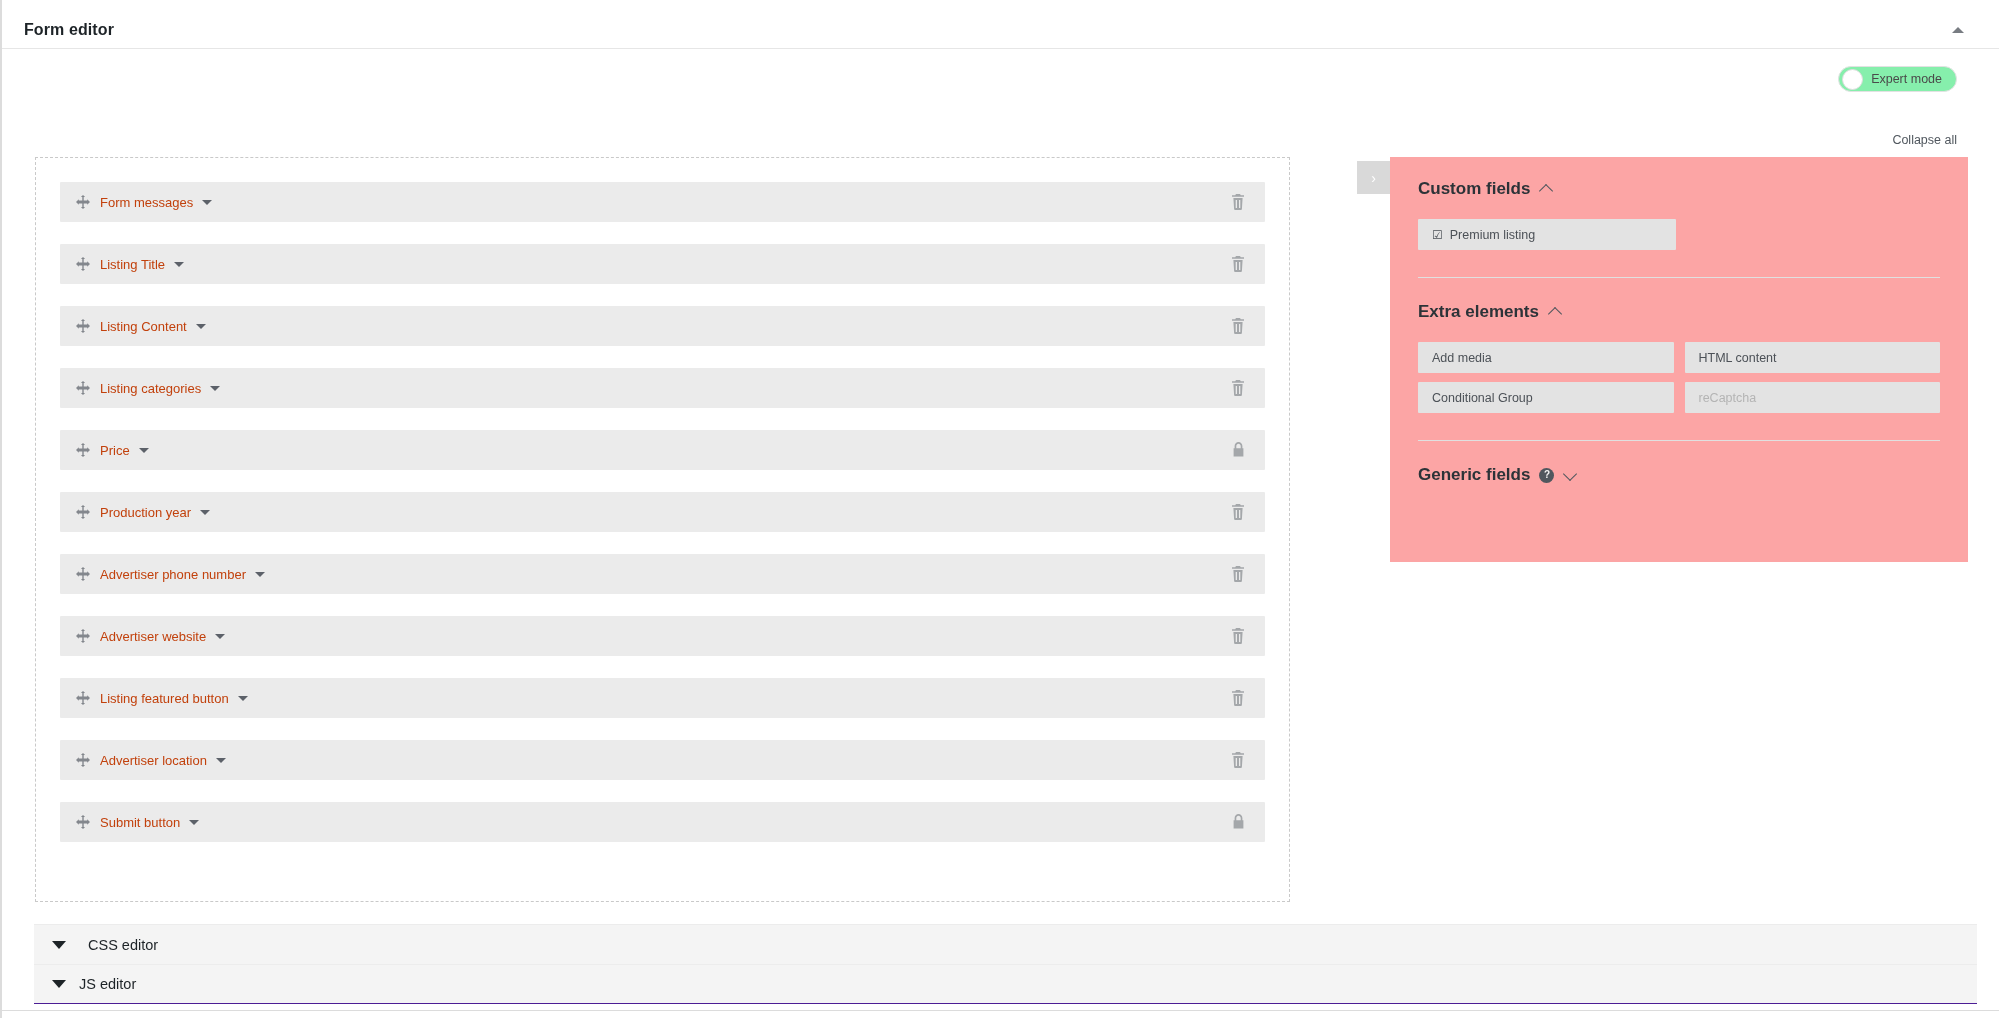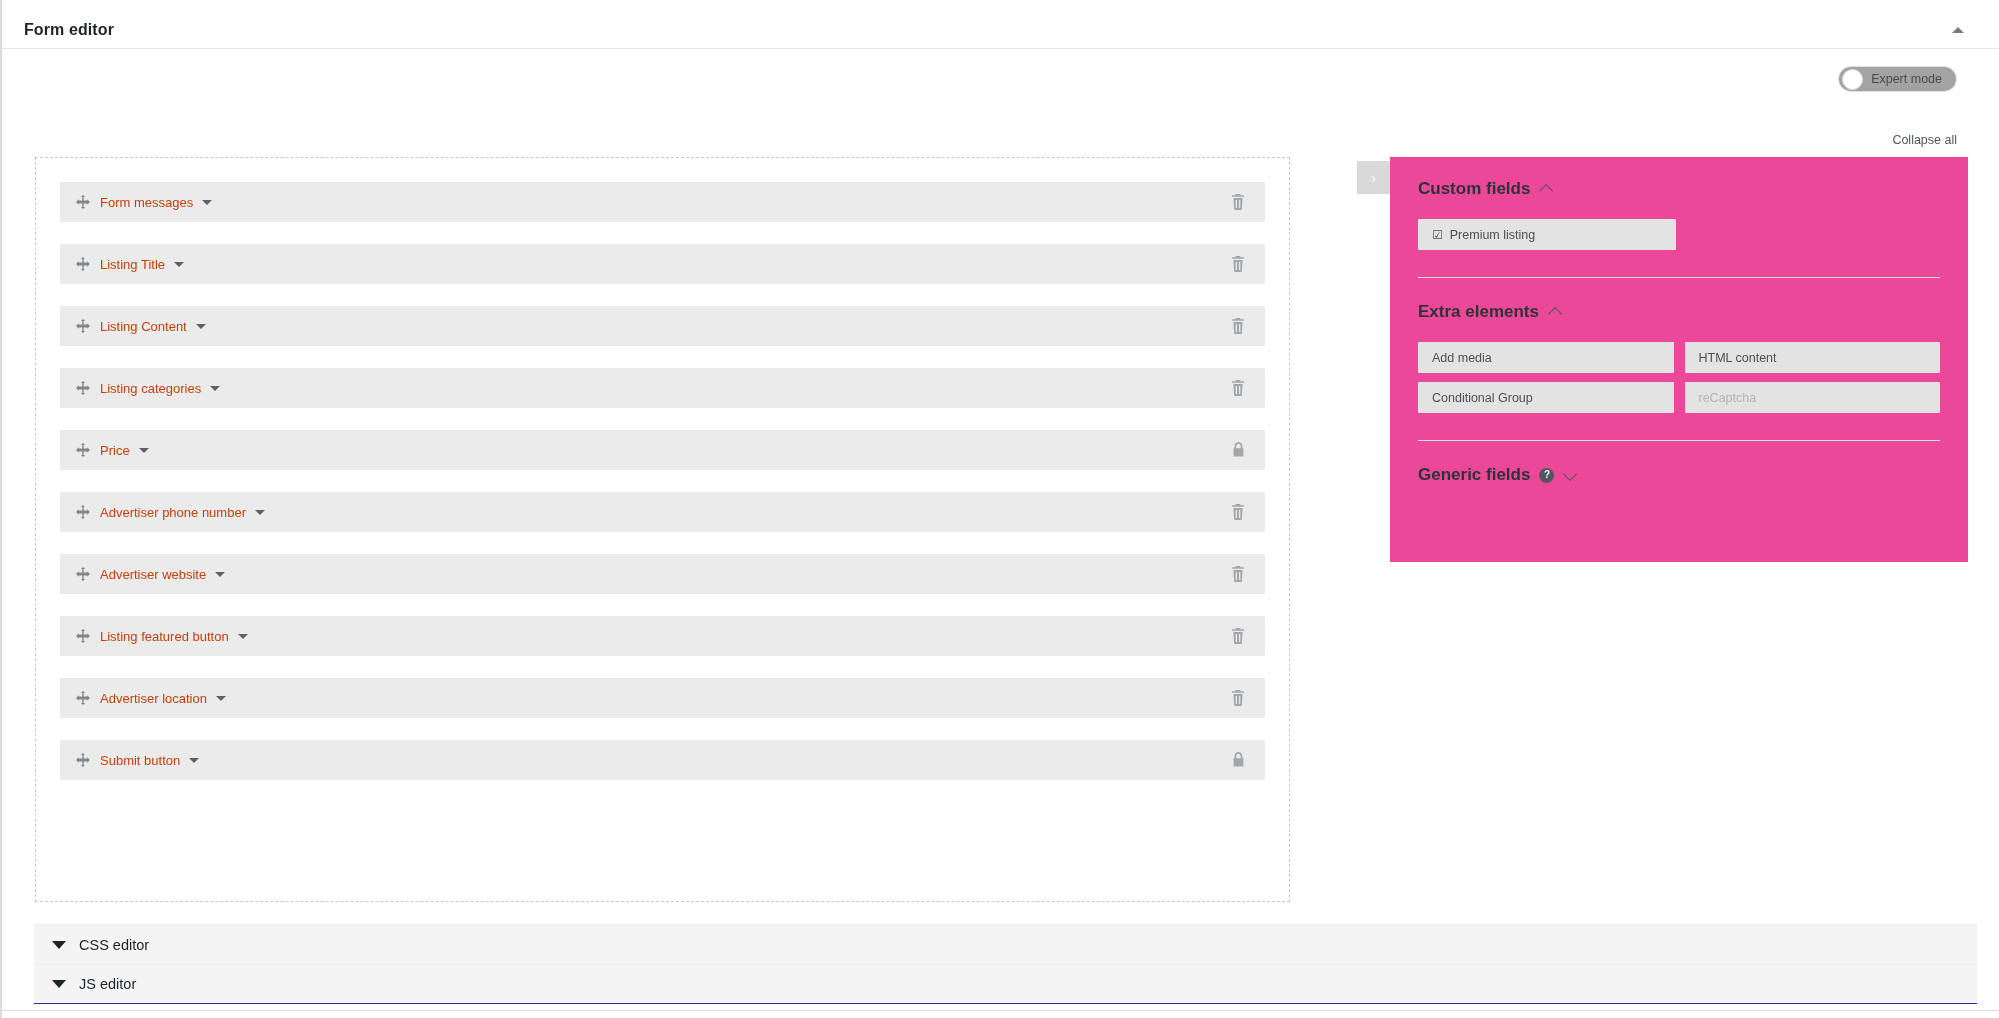--- a/index.html
+++ b/index.html
@@ -55,21 +55,21 @@
   }
 
   
   .expert-wrap {
     position: absolute;
     top: 66px;
     right: 42px;
     display: flex;
     align-items: center;
     height: 26px;
-    background: #a3a3a3;
+    background: #86efac;
     border-radius: 13px;
     padding: 0 14px 0 3px;
     cursor: pointer;
     border: 1px solid #e2e2e2;
   }
   .expert-knob {
     width: 21px; height: 21px;
     border-radius: 50%;
     background: #ffffff;
     border: 1px solid #dedede;
@@ -156,21 +156,21 @@
   .row-action.lock  { cursor: default; }
   .row-action svg { display: block; }
 
   
   .side-panel {
     position: absolute;
     left: 1388px;
     top: 157px;
     width: 578px;
     height: 405px;
-    background: #ec4899;
+    background: #fca5a5;
   }
   .panel-handle {
     position: absolute;
     left: 1355px;
     top: 161px;
     width: 33px;
     height: 33px;
     background: #d9d9d9;
     display: flex;
     align-items: center;
@@ -268,21 +268,21 @@
     left: 32px;
     right: 22px;
     height: 40px;
     background: #f4f4f4;
     border-top: 1px solid #ececec;
     display: flex;
     align-items: center;
     padding-left: 18px;
     cursor: pointer;
   }
-  .editor-bar.css { top: 924px; }
+  .editor-bar.css { top: 924px; gap: 9px; }
   .editor-bar.js  { top: 964px; border-bottom: 1px solid #4c1d95; }
 
   .tri-down {
     width: 0; height: 0;
     border-left: 7px solid transparent;
     border-right: 7px solid transparent;
     border-top: 8px solid #1d2327;
     margin-right: 13px;
   }
   .editor-label {
@@ -387,20 +387,34 @@
       </span>
       <span class="field-label">Price</span>
       <span class="field-caret"></span>
       <span class="row-action lock">
         <svg width="13" height="16" viewBox="0 0 13 16">
             <path fill="#6b7075" d="M6.5 0C4.3 0 2.6 1.8 2.6 4v2.2H1.6v8.3h9.8V6.2h-1V4c0-2.2-1.7-4-3.9-4zm0 1.7c1.2 0 2.2 1 2.2 2.3v2.2H4.3V4c0-1.3 1-2.3 2.2-2.3z"></path>
           </svg>
       </span>
     </div>
 
+    <div class="field-row">
+      <span class="drag-icon">
+        <svg width="14" height="14" viewBox="0 0 16 16">
+            <path fill="#5c6169" d="M8 0 5.6 2.4h1.6v4.0h-4V4.8L0 8l3.2 3.2V9.6h4v4H5.6L8 16l2.4-2.4H8.8v-4h4v1.6L16 8l-3.2-3.2v1.6h-4V2.4h1.6z"></path>
+          </svg>
+      </span>
+      <span class="field-label">Production year</span>
+      <span class="field-caret"></span>
+      <span class="row-action trash">
+        <svg width="14" height="16" viewBox="0 0 14 16">
+            <path fill="#6b7075" d="M5 0h4l.8 1.2H13v1.6H1V1.2h3.2L5 0zm-2.6 4h9.2l-.7 11.0a1 1 0 0 1-1 1H4.1a1 1 0 0 1-1-1L2.4 4zm2.3 2v8h1.3V6H4.7zm3.3 0v8h1.3V6H8z"></path>
+          </svg>
+      </span>
+    </div>
 
     <div class="field-row">
       <span class="drag-icon">
         <svg width="14" height="14" viewBox="0 0 16 16">
             <path fill="#5c6169" d="M8 0 5.6 2.4h1.6v4.0h-4V4.8L0 8l3.2 3.2V9.6h4v4H5.6L8 16l2.4-2.4H8.8v-4h4v1.6L16 8l-3.2-3.2v1.6h-4V2.4h1.6z"></path>
           </svg>
       </span>
       <span class="field-label">Advertiser phone number</span>
       <span class="field-caret"></span>
       <span class="row-action trash">

